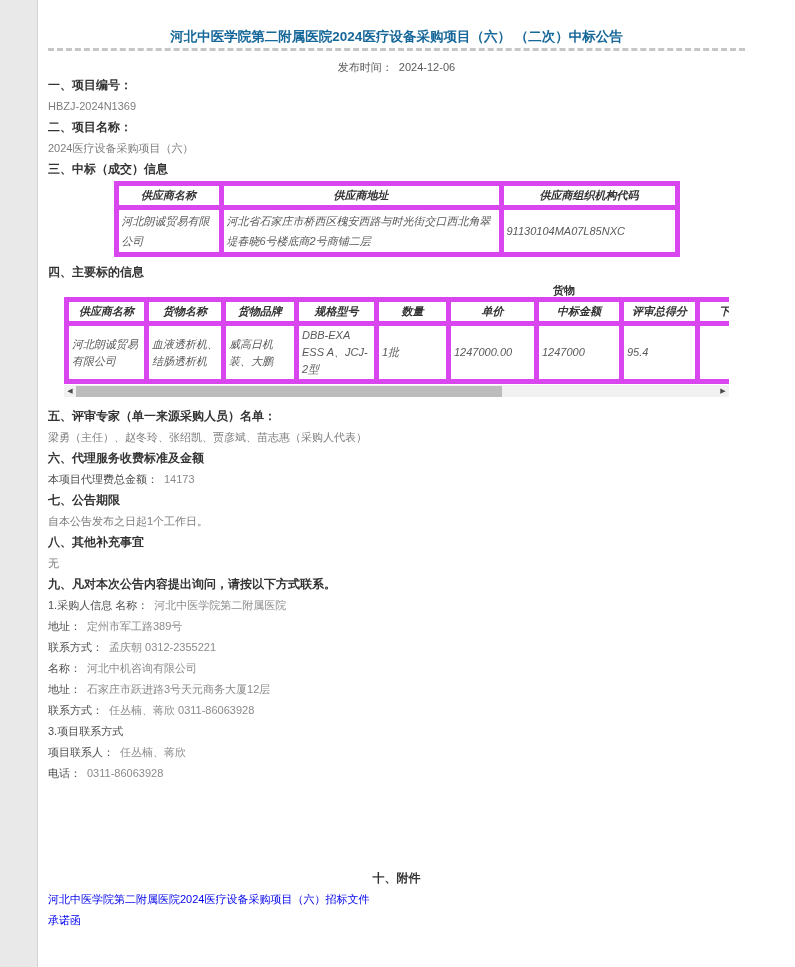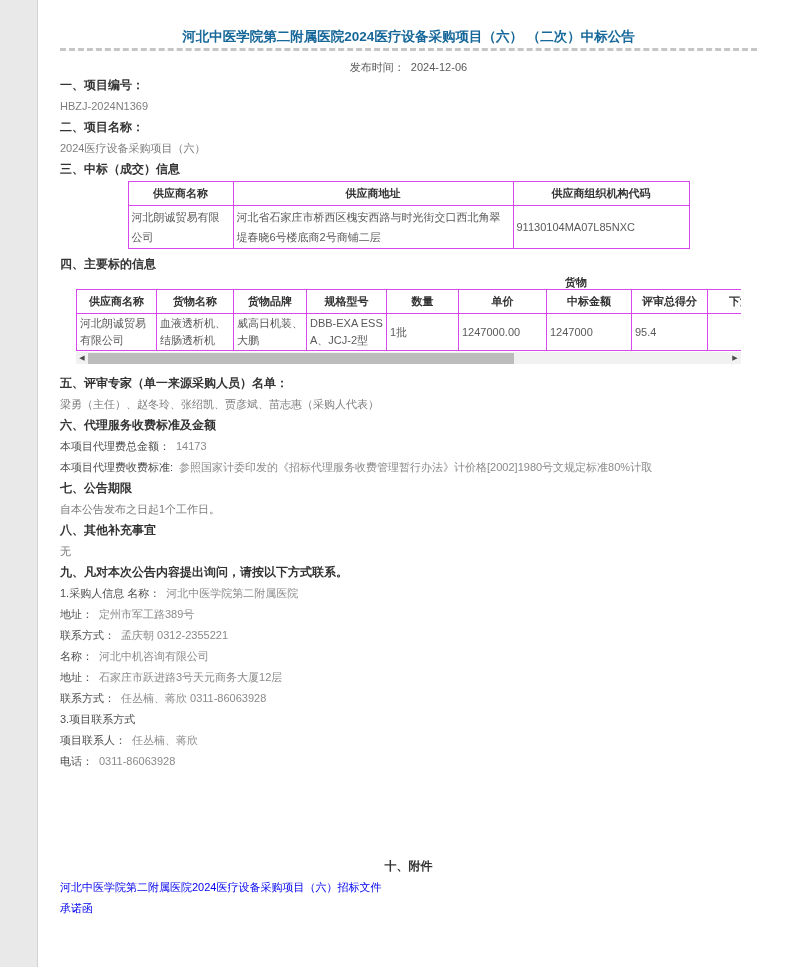--- a/index.html
+++ b/index.html
@@ -5,40 +5,40 @@
   * { box-sizing: border-box; }
   html,body { margin:0; padding:0; background:#ffffff; }
   body {
     font-family: "Liberation Sans", "DejaVu Sans", sans-serif;
     min-height: 967px; width: 795px; position: relative; color:#333;
   }
   .left-gutter {
     position:absolute; left:0; top:0; width:38px; height:100%;
     background:#e9e9e9; border-right:1px solid #d2d2d2;
   }
-  .page { margin-left:39px; width:716px; padding:0 21px; }
+  .page { margin-left:39px; width:716px; padding:0 9px; }
   .content { width:697px; }
 
   .title {
     margin-top:28px; text-align:center; font-size:13.5px; font-weight:bold;
     color:#17689a; line-height:17px;
   }
   .dash { margin-top:3px; border-bottom:3px dashed #c6c6c6; height:0; }
   .pub { margin-top:9px; text-align:center; font-size:11px; color:#5a5a5a; line-height:15px; }
   .pub .lbl { margin-right:6px; }
 
   .h { margin-top:6px; font-size:12px; font-weight:bold; color:#333; line-height:15px; }
   .b { margin-top:6px; font-size:11px; color:#7d7d7d; line-height:15px; }
   .b .lbl { color:#4d4d4d; margin-right:6px; }
   .b .val { color:#8a8a8a; }
   .mt11 { margin-top:3px; } .mt12 { margin-top:12px; } .mt8 { margin-top:8px; }
   .mt90 { margin-top:90px;text-align:center; }
 
   table { border-collapse:collapse; table-layout:fixed; }
-  th, td { border:1px solid #d946ef; font-size:11px; padding:1px 3px; overflow:hidden; }
+  th, td { border:5px solid #d946ef; font-size:11px; padding:1px 3px; overflow:hidden;font-style:italic; }
   th { font-weight:bold; color:#333; height:24px; text-align:center; }
   td { color:#595959; text-align:left; vertical-align:middle; }
 
   .t1 { width:561px; margin:4px auto 0; }
   .t1 td { line-height:20px; height:42px; }
 
   .goods-cap { margin-top:1px; }
   .goods-cap .cap-inner {
     width:1000px; text-align:center; font-size:11px; font-weight:bold; color:#333; line-height:14px;
   }
@@ -168,23 +168,20 @@
       </div>
     </div>
 
     <div class="h mt12">五、评审专家（单一来源采购人员）名单：</div>
     <div class="b">梁勇（主任）、赵冬玲、张绍凯、贾彦斌、苗志惠（采购人代表）</div>
 
     <div class="h">六、代理服务收费标准及金额</div>
     <div class="b">
       <span class="lbl">本项目代理费总金额：</span><span class="val">14173</span>
     </div>
-    <div class="b">
-      <span class="lbl">本项目代理费收费标准:</span><span class="val">参照国家计委印发的《招标代理服务收费管理暂行办法》计价格[2002]1980号文规定标准80%计取</span>
-    </div>
 
     <div class="h">七、公告期限</div>
     <div class="b">自本公告发布之日起1个工作日。</div>
 
     <div class="h">八、其他补充事宜</div>
     <div class="b">无</div>
 
     <div class="h">九、凡对本次公告内容提出询问，请按以下方式联系。</div>
 
     <div class="b">

